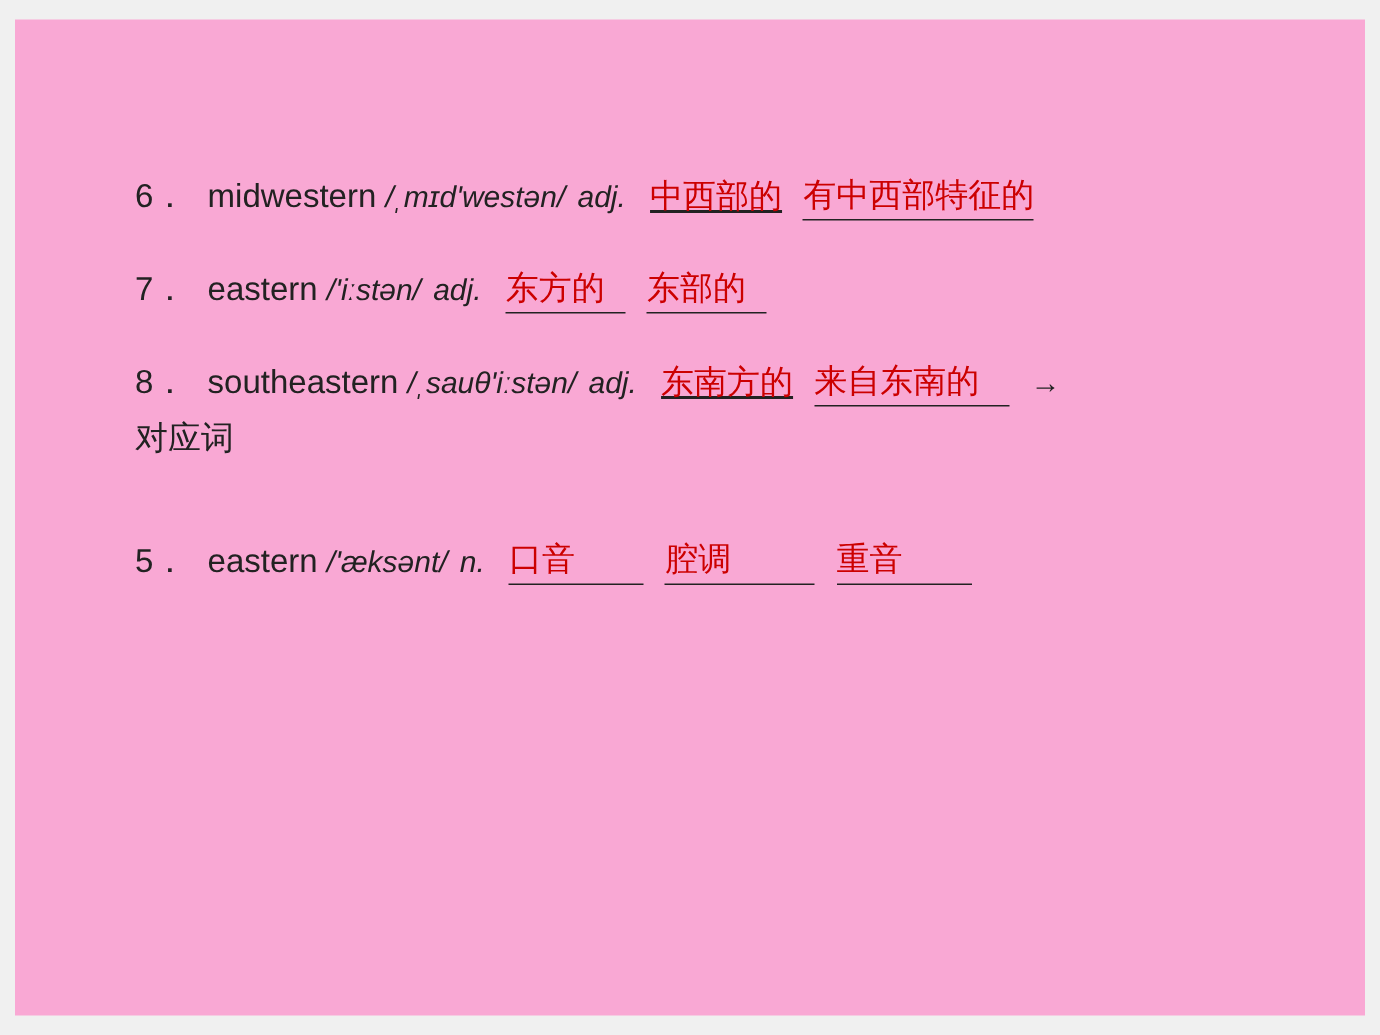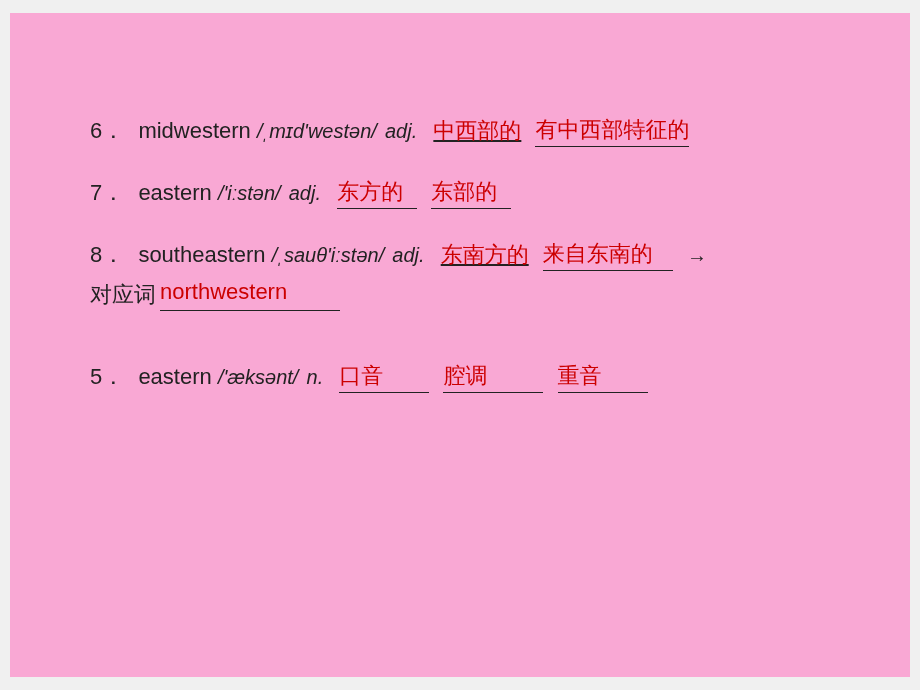--- a/index.html
+++ b/index.html
@@ -156,23 +156,20 @@
         <span class="word">southeastern</span>
         <span class="phonetic">/ˌsauθ'iːstən/</span>
         <span class="pos">adj.</span>
         <span class="underline-text red-text">东南方的</span>
         <span class="blank-underline-wide">
           <span class="red-text">来自东南的</span>
         </span>
         <span class="arrow">→</span>
         <div class="item8-row2">
           <span class="label">对应词</span>
-          <span class="northwestern-underline">
-            <span class="red-text">northwestern</span>
-          </span>
         </div>
       </li>
 
 
       <li class="vocab-item">
         <span class="number">5．</span>
         <span class="word">eastern</span>
         <span class="phonetic">/'æksənt/</span>
         <span class="pos">n.</span>
         <span class="blank-underline" style="min-width:90px;">

